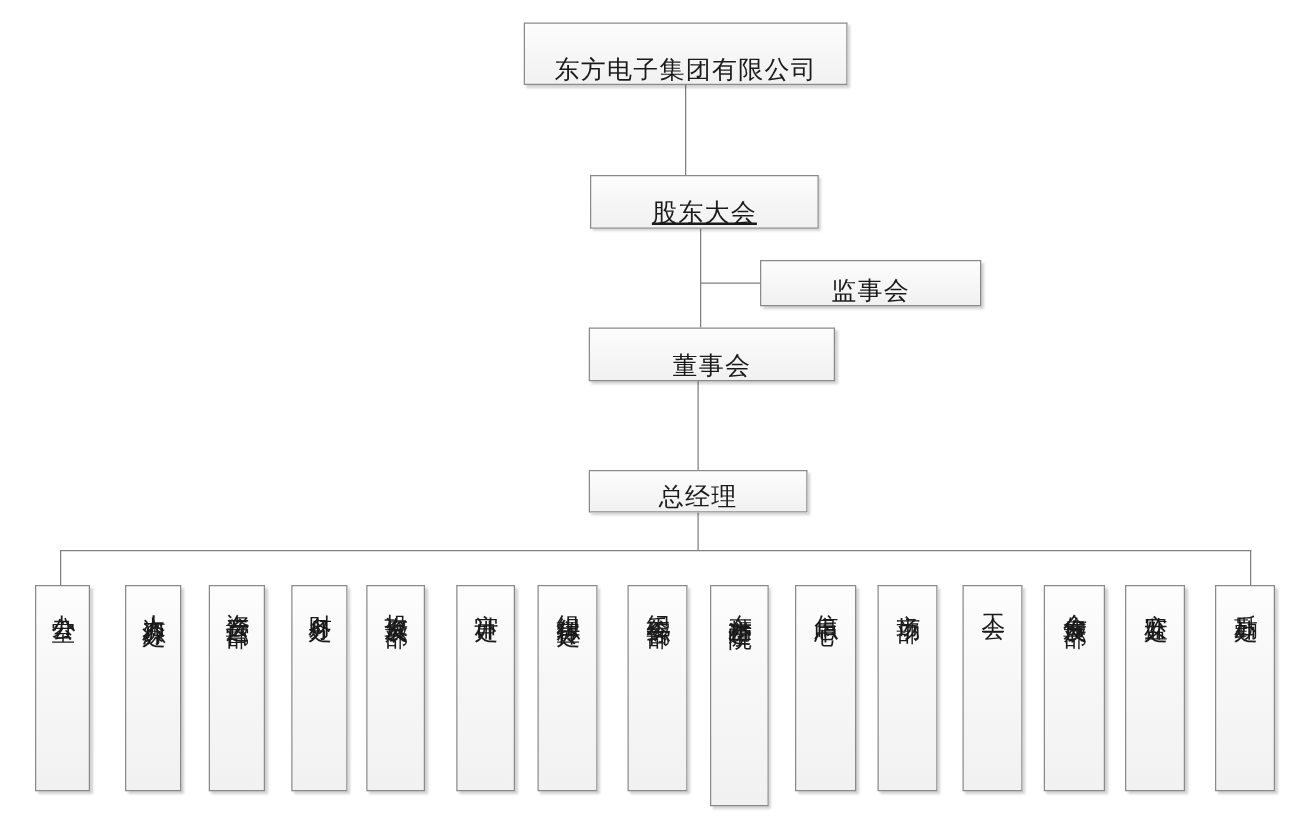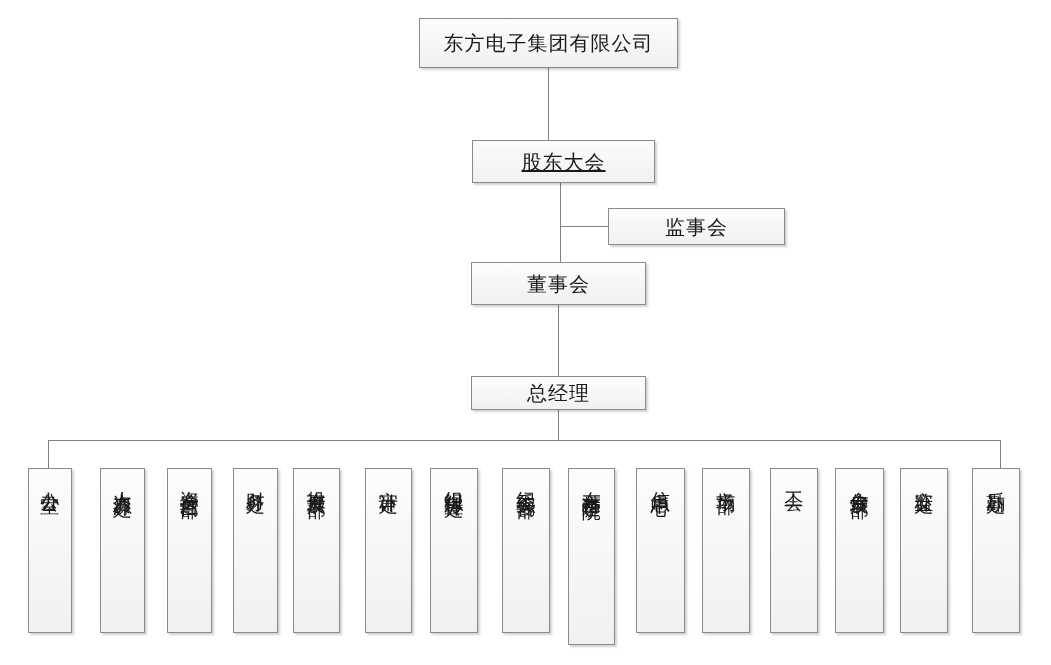--- a/index.html
+++ b/index.html
@@ -32,21 +32,21 @@
   .line.h { height: 1px; }
 
   
   .node {
     position: absolute;
     box-sizing: border-box;
     border: 1px solid #8a8a8a;
     background: linear-gradient(to bottom, #fdfdfd 0%, #f7f7f7 45%, #f1f1f1 100%);
     box-shadow: 2px 2px 2px rgba(0,0,0,0.18);
     display: flex;
-    align-items: center;
+    align-items: flex-end;
     justify-content: center;
     text-align: center;
   }
 
   
   .node.horiz {
     font-size: 20px;
     letter-spacing: 1px;
     line-height: 1.1;
   }
@@ -90,21 +90,21 @@
   </div>
 
   <div class="node horiz" style="left:472px; top:140px; width:183px; height:43px;text-decoration:underline;">
     <span>股东大会</span>
   </div>
 
   <div class="node horiz" style="left:608px; top:208px; width:177px; height:37px;">
     <span>监事会</span>
   </div>
 
-  <div class="node horiz" style="left:471px; top:262px; width:175px; height:43px;">
+  <div class="node horiz" style="left:471px; top:262px; width:197px; height:43px;">
     <span>董事会</span>
   </div>
 
   <div class="node horiz" style="left:471px; top:376px; width:175px; height:34px;">
     <span>总经理</span>
   </div>
 
   <div class="node vert" style="left:28px; top:468px; width:44px; height:165px;">
     <span class="vlabel">办公室</span>
   </div>

